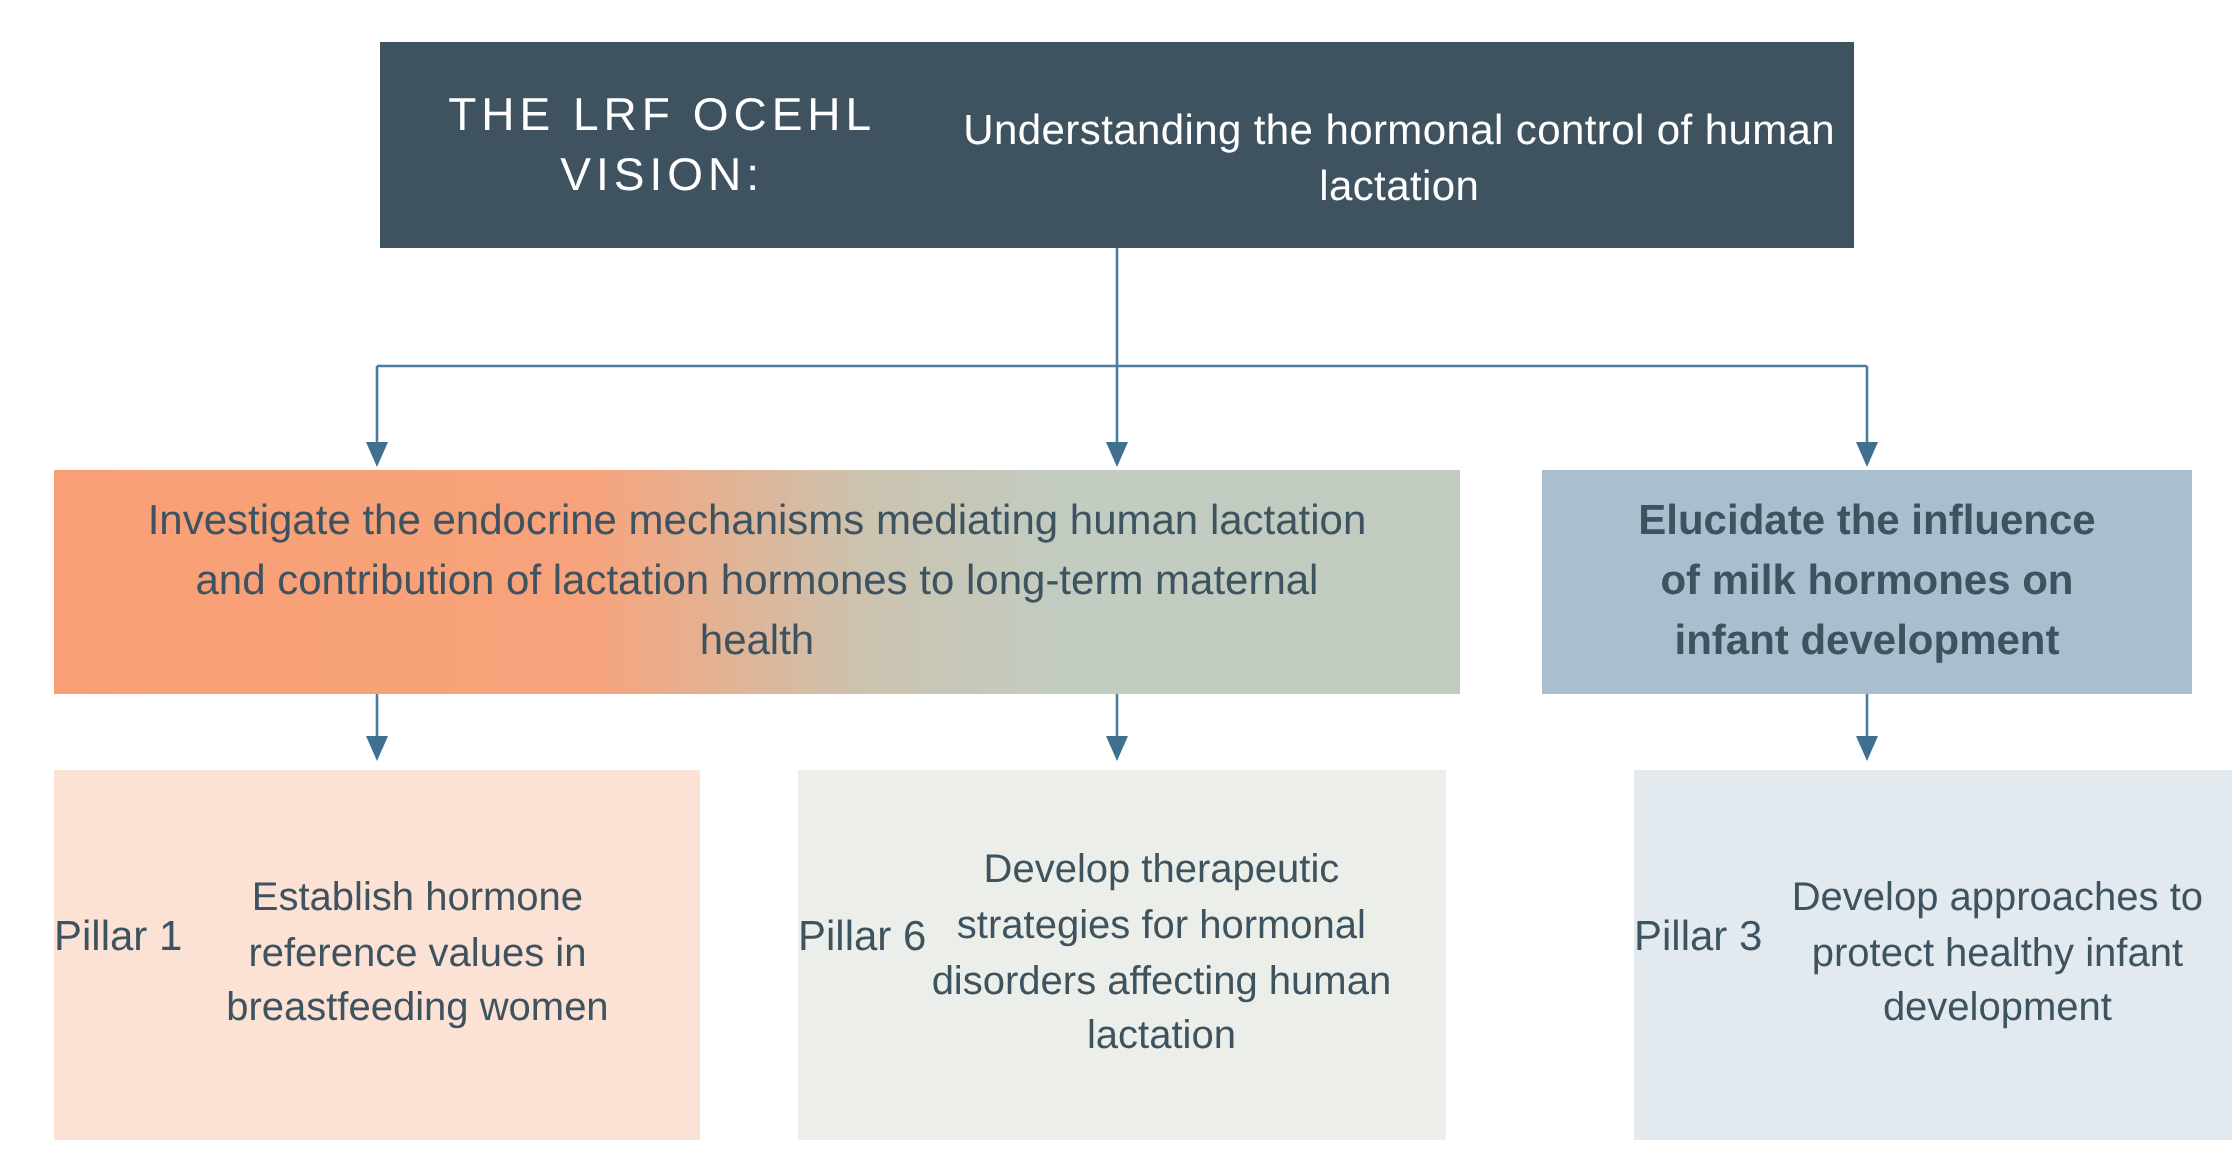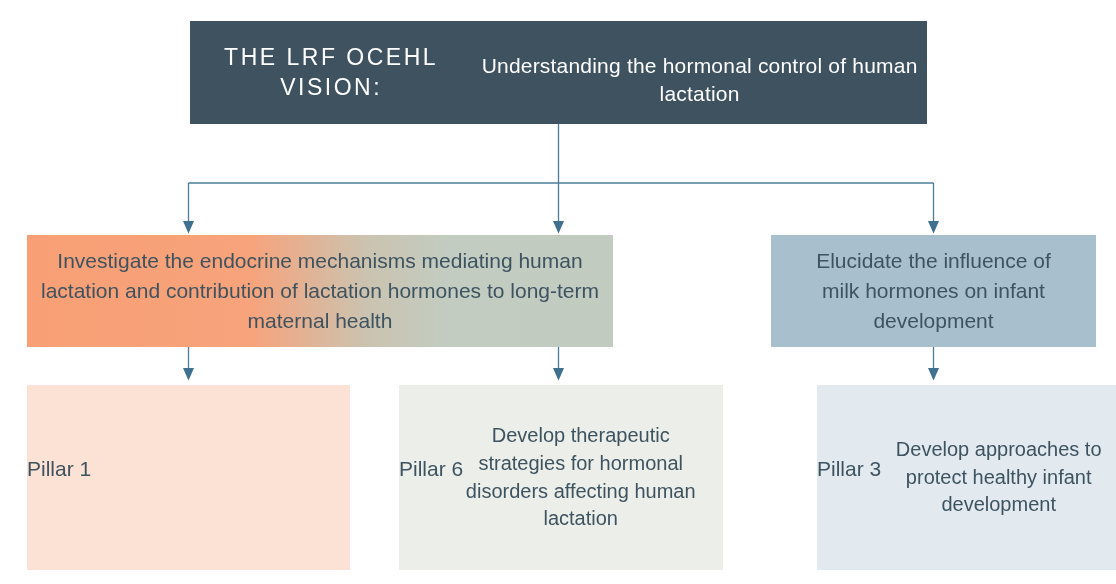--- a/index.html
+++ b/index.html
@@ -25,30 +25,30 @@
     overflow:hidden;
   }
   .box{position:absolute;box-sizing:border-box;display:flex;flex-direction:row;align-items:center;justify-content:center;text-align:center;}
   .title-box{
     left:190px;top:21px;width:737px;height:103px;
     background:var(--title-bg);color:var(--title-text);
   }
   .title-line1{font-size:23px;letter-spacing:2.5px;line-height:1.3;}
   .title-line2{font-size:21px;letter-spacing:0.2px;line-height:1.3;margin-top:14px;}
   .goal-maternal{
-    left:27px;top:235px;width:586px;height:112px;
+    left:27px;top:235px;width:703px;height:112px;
     background:linear-gradient(90deg,
       var(--gradient-left) 0%, #F7A37B 38%, #CBC3B0 58%, #C2CCC1 72%, var(--gradient-right) 100%);
   }
   .goal-infant{
     left:771px;top:235px;width:325px;height:112px;
     background:var(--goal-infant-bg);
   }
   .goal-text{font-size:21px;line-height:1.42;max-width:620px;}
-  .goal-infant .goal-text{max-width:250px;}
+  .goal-infant .goal-text{max-width:250px;font-weight:bold;}
   .pillar{top:385px;height:185px;justify-content:flex-start;}
   .pillar-1{left:27px;width:323px;background:var(--pillar1-bg);}
   .pillar-2{left:399px;width:324px;background:var(--pillar2-bg);}
   .pillar-3{left:817px;width:325px;background:var(--pillar3-bg);}
   .pillar-label{font-size:21px;line-height:1.3;margin-bottom:17px;}
   .pillar-text{font-size:20px;line-height:1.38;max-width:235px;}
   #connectors{position:absolute;left:0;top:0;width:1116px;height:584px;pointer-events:none;}
   #connectors .cline{stroke:var(--connector);stroke-width:1.3;fill:none;}
   #connectors .ahead{fill:var(--arrowhead);stroke:none;}
 </style>
@@ -81,20 +81,21 @@
 
   <div class="box goal-maternal">
     <div class="goal-text">Investigate the endocrine mechanisms mediating human lactation and contribution of lactation hormones to long-term maternal health</div>
   </div>
   <div class="box goal-infant">
     <div class="goal-text">Elucidate the influence of milk hormones on infant development</div>
   </div>
 
   <div class="box pillar pillar-1">
     <div class="pillar-label">Pillar 1</div>
+    <div class="pillar-text">Establish hormone reference values in breastfeeding women</div>
   </div>
   <div class="box pillar pillar-2">
     <div class="pillar-label">Pillar 6</div>
     <div class="pillar-text">Develop therapeutic strategies for hormonal disorders affecting human lactation</div>
   </div>
   <div class="box pillar pillar-3">
     <div class="pillar-label">Pillar 3</div>
     <div class="pillar-text">Develop approaches to protect healthy infant development</div>
   </div>
 

